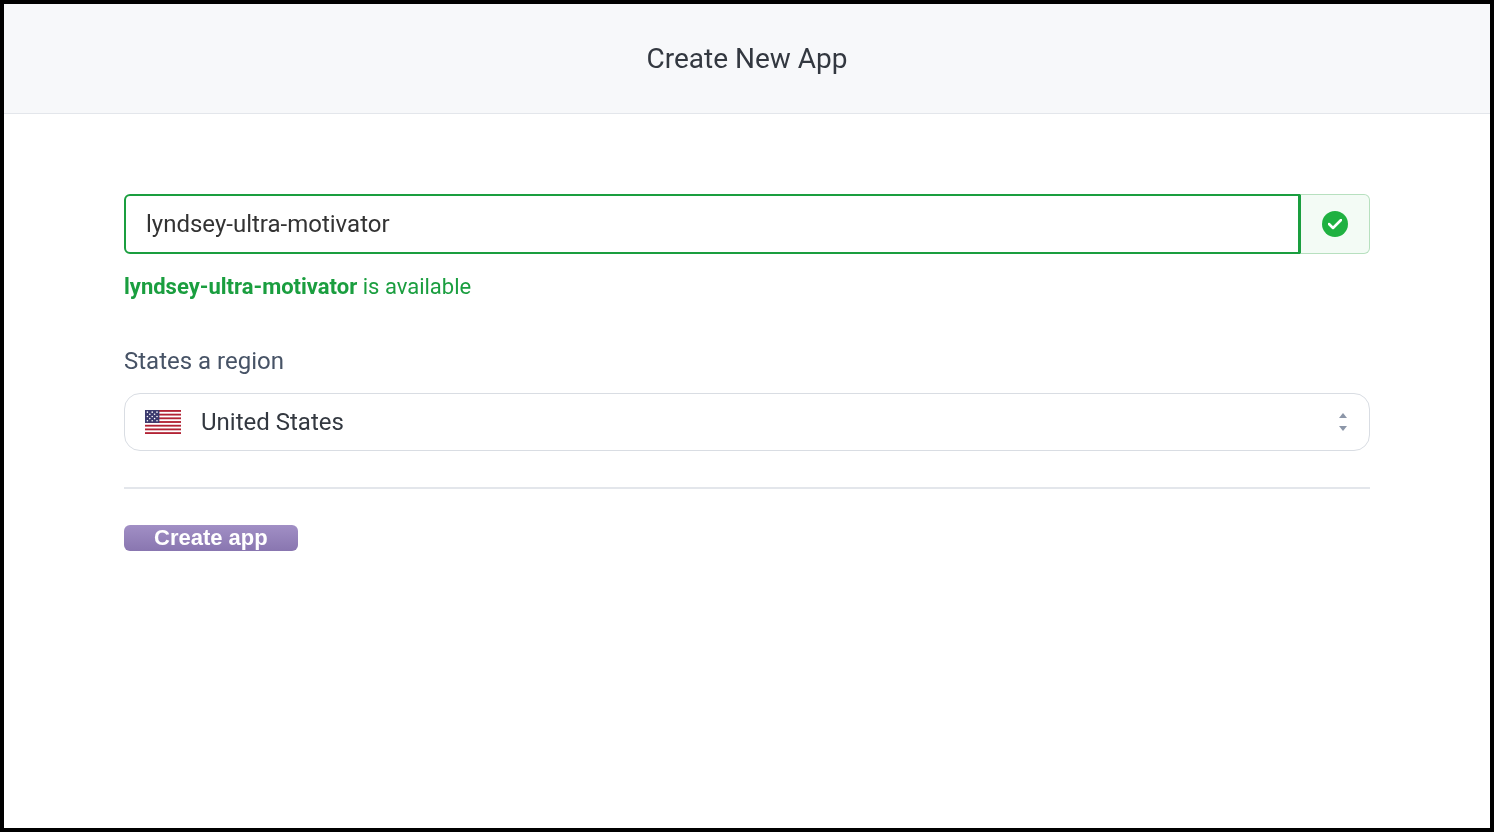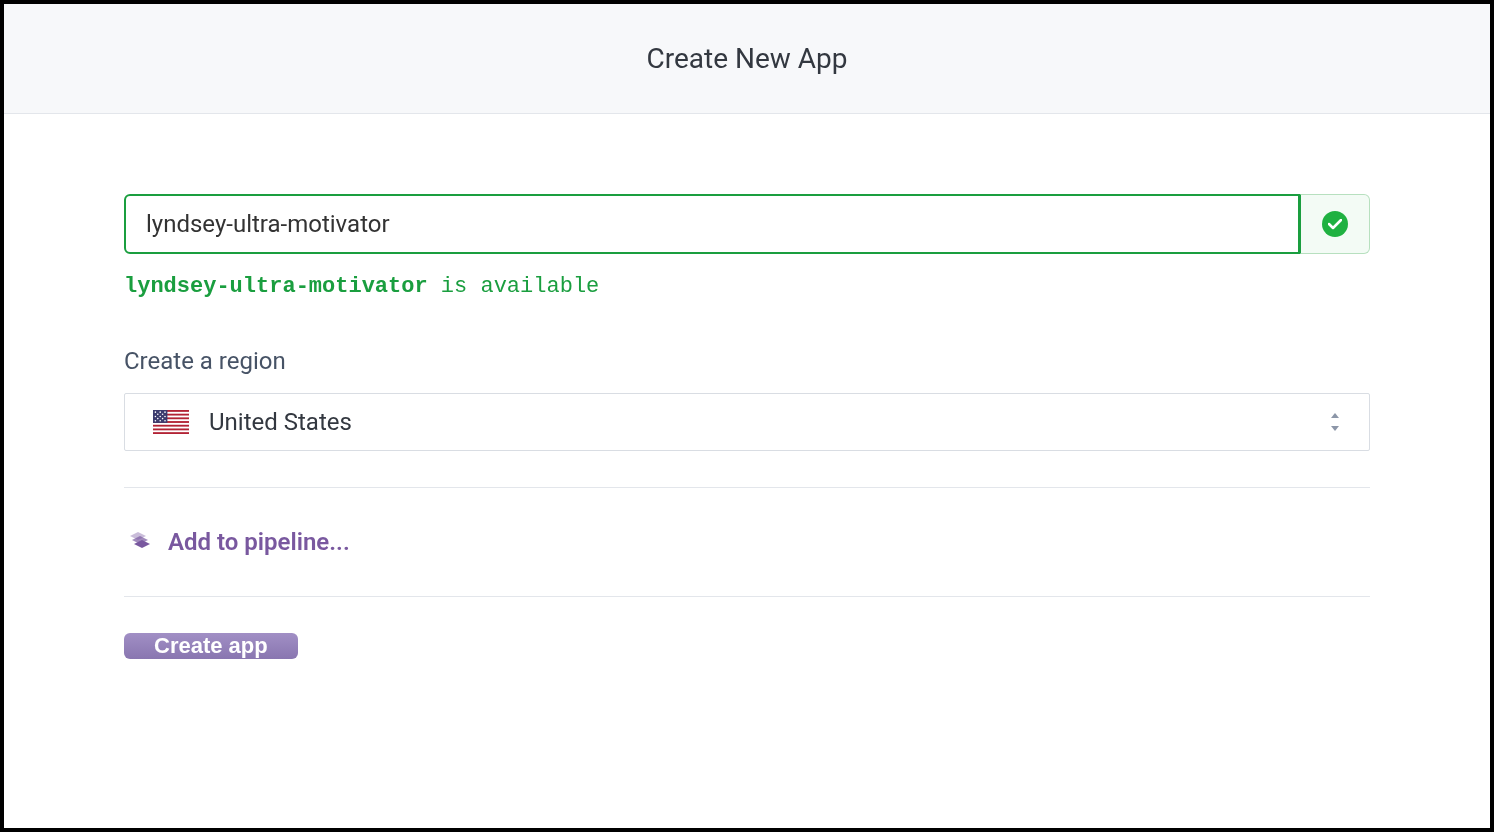--- a/index.html
+++ b/index.html
@@ -71,34 +71,33 @@
       justify-content: center;
     }
     .check-mark {
       color: #fff;
       font-size: 16px;
       font-weight: bold;
     }
     .availability-text {
       font-size: 22px;
       margin-bottom: 48px;
-      font-family: Liberation Mono, monospace;
     }
     .availability-name {
       color: #1a9e3f;
       font-weight: 700;
     }
     .availability-status {
       color: #1a9e3f;
       font-weight: 400;
     }
     .region-select {
       border: 1px solid #d9dde3;
-      border-radius: 2px;
-      padding: 14px 28px;
+      border-radius: 16px;
+      padding: 14px 20px;
       display: flex;
       align-items: center;
       gap: 20px;
       cursor: pointer;
       background: #fff;
       margin-bottom: 36px;
       position: relative;
     }
     .flag-icon {
       width: 36px;
@@ -171,21 +170,21 @@
           <path d="M1 5L5 9L13 1" stroke="#fff" stroke-width="2.5" stroke-linecap="round" stroke-linejoin="round"></path>
         </svg>
       </div>
     </div>
   </div>
 
   <div class="availability-text">
     <span class="availability-name">lyndsey-ultra-motivator</span><span class="availability-status"> is available</span>
   </div>
 
-  <div class="field-label">Create a region</div>
+  <div class="field-label">States a region</div>
 
   <div class="region-select">
     <span class="flag-icon">
       <svg width="36" height="24" viewBox="0 0 36 24">
         <rect width="36" height="24" fill="#B22234"></rect>
         <rect y="1.85" width="36" height="1.85" fill="#fff"></rect>
         <rect y="5.54" width="36" height="1.85" fill="#fff"></rect>
         <rect y="9.23" width="36" height="1.85" fill="#fff"></rect>
         <rect y="12.92" width="36" height="1.85" fill="#fff"></rect>
         <rect y="16.62" width="36" height="1.85" fill="#fff"></rect>
@@ -212,28 +211,18 @@
     <span class="sort-icon">
       <svg width="12" height="18" viewBox="0 0 12 18" fill="#8c96a8">
         <path d="M6 0L10 5H2L6 0Z"></path>
         <path d="M6 18L2 13H10L6 18Z"></path>
       </svg>
     </span>
   </div>
 
   <hr class="divider">
 
-  <div class="pipeline-row">
-    <span class="pipeline-icon">
-      <svg width="28" height="28" viewBox="0 0 28 28" fill="none">
-        <path d="M6 8 L14 4 L22 8 L14 12 Z" fill="#79589f" opacity="0.4"></path>
-        <path d="M8 12 L16 8 L24 12 L16 16 Z" fill="#79589f" opacity="0.7"></path>
-        <path d="M10 16 L18 12 L26 16 L18 20 Z" fill="#79589f"></path>
-      </svg>
-    </span>
-    <span class="pipeline-text">Add to pipeline...</span>
-  </div>
 
   <hr class="divider">
 
   <button class="create-button">Create app</button>
 
 </div>
 
 </body></html>

